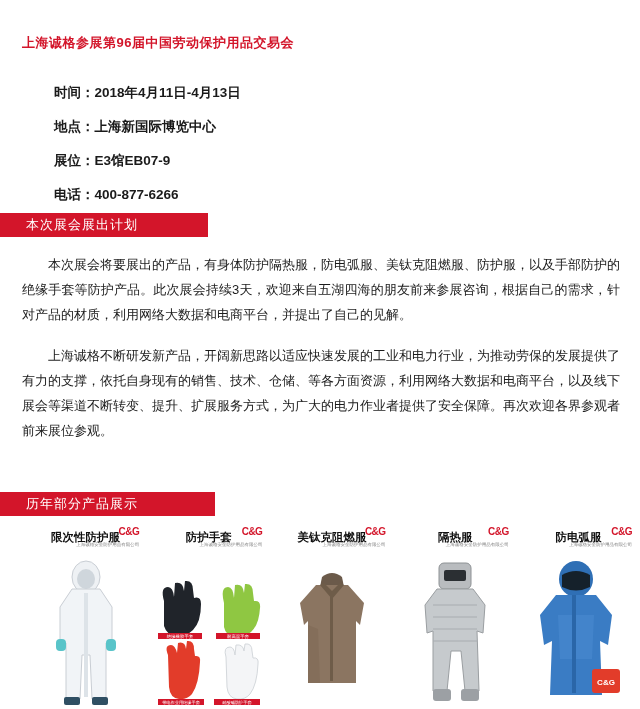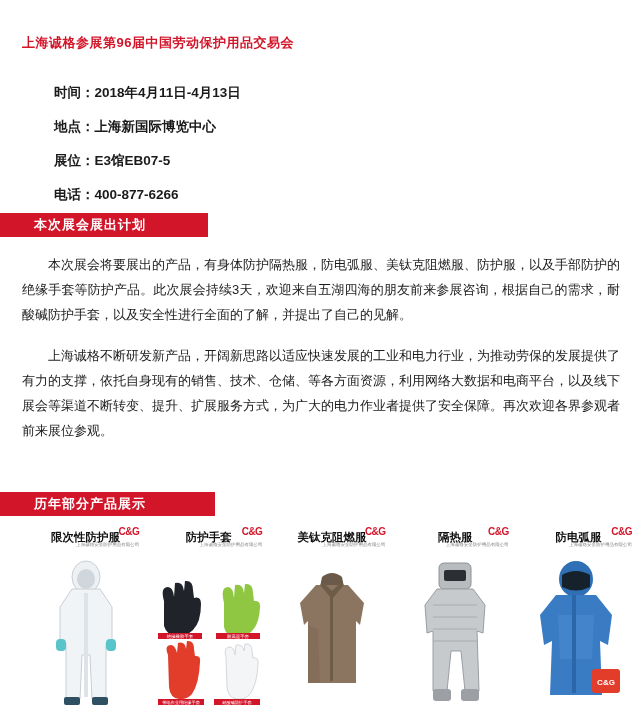--- a/index.html
+++ b/index.html
@@ -47,24 +47,24 @@
   .info-row .lbl { font-weight: bold; }
   .info-row .val { font-weight: bold; }
 
   
   .ribbon {
     position: absolute;
     left: 0;
     background: #d3152a;
     color: #ffffff;
     font-size: 13px;
-    font-weight: bold;
+    font-weight: normal;
     height: 24px;
     line-height: 24px;
-    padding-left: 34px;
+    padding-left: 26px;
     padding-right: 14px;
     letter-spacing: 1px;
     white-space: nowrap;
   }
   .ribbon-plan { top: 213px; width: 208px; box-sizing: border-box; }
   .ribbon-gallery { top: 492px; width: 215px; box-sizing: border-box; }
 
   
   .stamp {
     position: absolute;
@@ -154,34 +154,34 @@
   <div class="title">上海诚格参展第96届中国劳动保护用品交易会</div>
 
   <div class="info-list">
     <div class="info-row">
       <span class="lbl">时间：</span><span class="val">2018年4月11日-4月13日</span>
     </div>
     <div class="info-row">
       <span class="lbl">地点：</span><span class="val">上海新国际博览中心</span>
     </div>
     <div class="info-row">
-      <span class="lbl">展位：</span><span class="val">E3馆EB07-5</span>
+      <span class="lbl">展位：</span><span class="val">E3馆EB07-9</span>
     </div>
     <div class="info-row">
       <span class="lbl">电话：</span><span class="val">400-877-6266</span>
     </div>
   </div>
 
 </div>
 
 <div class="ribbon ribbon-plan">本次展会展出计划</div>
 <div class="ribbon ribbon-gallery">历年部分产品展示</div>
 
 <div class="paragraphs">
-  <p class="para">本次展会将要展出的产品，有身体防护隔热服，防电弧服、美钛克阻燃服、防护服，以及手部防护的绝缘手套等防护产品。此次展会持续3天，欢迎来自五湖四海的朋友前来参展咨询，根据自己的需求，耐酸碱防护手套，以及安全性进行全面的了解，并提出了自己的见解。</p>
+  <p class="para">本次展会将要展出的产品，有身体防护隔热服，防电弧服、美钛克阻燃服、防护服，以及手部防护的绝缘手套等防护产品。此次展会持续3天，欢迎来自五湖四海的朋友前来参展咨询，根据自己的需求，针对产品的材质，利用网络大数据和电商平台，并提出了自己的见解。</p>
   <p class="para">上海诚格不断研发新产品，开阔新思路以适应快速发展的工业和电力行业，为推动劳保的发展提供了有力的支撑，依托自身现有的销售、技术、仓储、等各方面资源，利用网络大数据和电商平台，以及线下展会等渠道不断转变、提升、扩展服务方式，为广大的电力作业者提供了安全保障。再次欢迎各界参观者前来展位参观。</p>
 </div>
 
 <div class="gallery">
   <div class="gallery-row">
 
     <div class="prod">
       <div class="prod-label">限次性防护服</div>
       <div class="prod-logo">C&amp;G</div>
       <div class="prod-sub">上海诚格安全防护用品有限公司</div>

